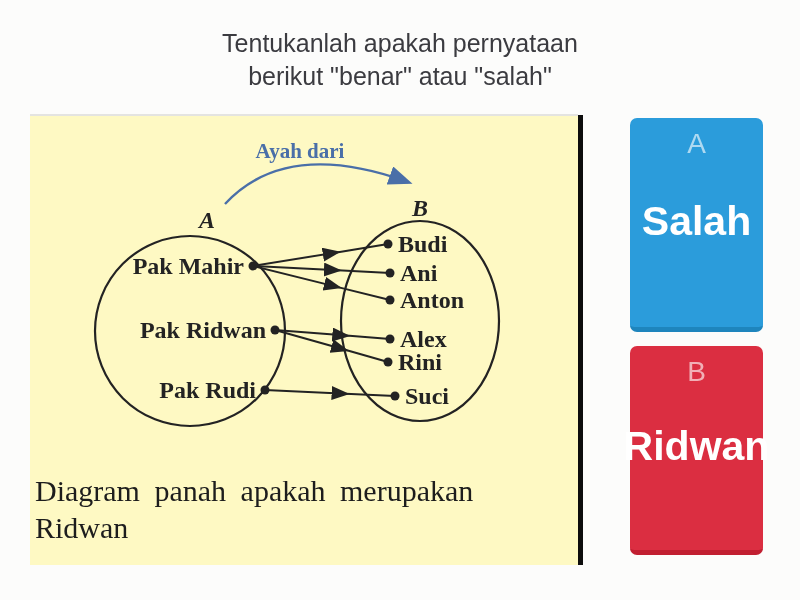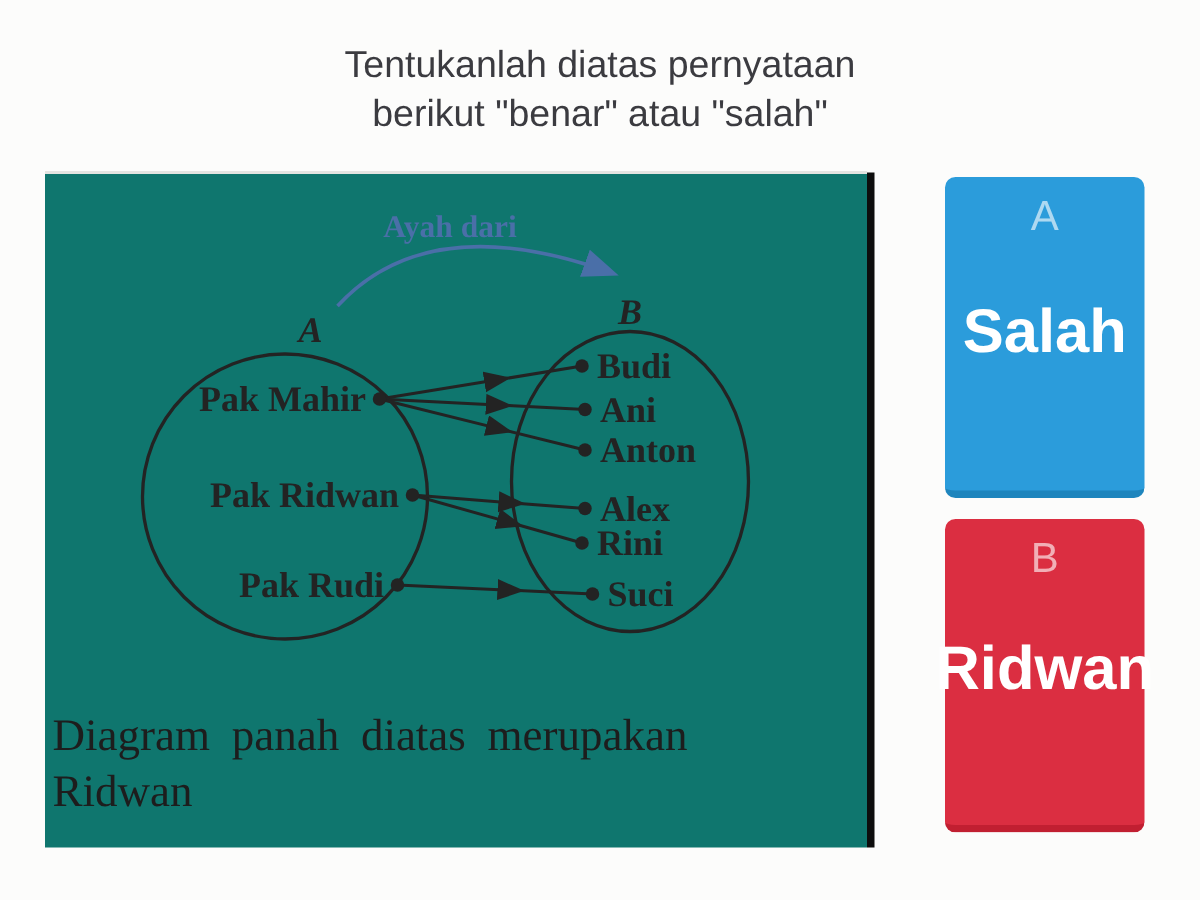--- a/index.html
+++ b/index.html
@@ -1,20 +1,20 @@
 <!DOCTYPE html>
 <html><head>
 <meta charset="utf-8">
 <style>
   html,body{margin:0;padding:0;width:800px;height:600px;background:#fcfcfb;overflow:hidden;
     font-family:"Liberation Sans",sans-serif;}
   .stage{position:relative;width:800px;height:600px;}
   .title{position:absolute;top:27px;left:0;width:100%;text-align:center;
     font-size:25px;line-height:33px;color:#3b3b40;}
-  .qimage{position:absolute;left:30px;top:114px;width:548px;height:451px;background:#0f766e;
+  .qimage{position:absolute;left:30px;top:114px;width:548px;height:451px;background:#fef9c3;
     border-top:2px solid #e4e4e1;box-sizing:border-box;}
   .divider{position:absolute;left:578px;top:115px;width:5px;height:450px;background:#0d0d0d;}
   .caption{position:absolute;left:5px;top:356px;font-family:"Liberation Serif",serif;
     font-size:30px;line-height:37px;color:#1d1d1d;white-space:nowrap;}
   .caption .l1{word-spacing:7px;}
   .answers{position:absolute;left:630px;top:118px;width:133px;}
   .answer-btn{position:relative;width:133px;border-radius:7px;cursor:pointer;
     box-sizing:border-box;border:none;display:block;padding:0;}
   .answer-btn .key{position:absolute;top:10px;left:0;width:100%;text-align:center;
     font-size:28px;color:rgba(255,255,255,0.62);}
@@ -23,21 +23,21 @@
   #btn-a{height:214px;margin-bottom:14px;}
   #btn-b{height:209px;}
   svg text{user-select:none;}
 </style>
 </head>
 <body>
 
 <div class="stage">
 
   <div class="title">
-    <div>Tentukanlah diatas pernyataan</div>
+    <div>Tentukanlah apakah pernyataan</div>
     <div>berikut "benar" atau "salah"</div>
   </div>
 
   <div class="qimage">
     <svg width="548" height="356" viewBox="0 0 548 356" xmlns="http://www.w3.org/2000/svg">
       <defs>
         <marker id="ah-black" markerWidth="10" markerHeight="8" refX="7" refY="3.5" orient="auto">
           <path d="M0,0 L9,3.5 L0,7 Z" fill="#232323"></path>
         </marker>
         <marker id="ah-blue" markerWidth="11" markerHeight="9" refX="8" refY="4" orient="auto">
@@ -71,21 +71,21 @@
           <text x="370" y="192" text-anchor="start" fill="#232323" font-family="&quot;Liberation Serif&quot;,serif" font-size="24" font-weight="bold" font-style="normal">Anton</text>
           <circle cx="360" cy="223" r="4.5" fill="#232323"></circle>
           <text x="370" y="231" text-anchor="start" fill="#232323" font-family="&quot;Liberation Serif&quot;,serif" font-size="24" font-weight="bold" font-style="normal">Alex</text>
           <circle cx="358" cy="246" r="4.5" fill="#232323"></circle>
           <text x="368" y="254" text-anchor="start" fill="#232323" font-family="&quot;Liberation Serif&quot;,serif" font-size="24" font-weight="bold" font-style="normal">Rini</text>
           <circle cx="365" cy="280" r="4.5" fill="#232323"></circle>
           <text x="375" y="288" text-anchor="start" fill="#232323" font-family="&quot;Liberation Serif&quot;,serif" font-size="24" font-weight="bold" font-style="normal">Suci</text>
         </g>
     </svg>
     <div class="caption">
-      <div class="l1">Diagram panah diatas merupakan</div>
+      <div class="l1">Diagram panah apakah merupakan</div>
       <div>Ridwan</div>
     </div>
   </div>
 
   <div class="divider"></div>
 
   <div class="answers">
     <button class="answer-btn" id="btn-a" style="background: rgb(43, 156, 219); border-bottom: 5px solid rgb(30, 133, 189);">
       <span class="key">A</span>
       <span class="lbl">Salah</span>

